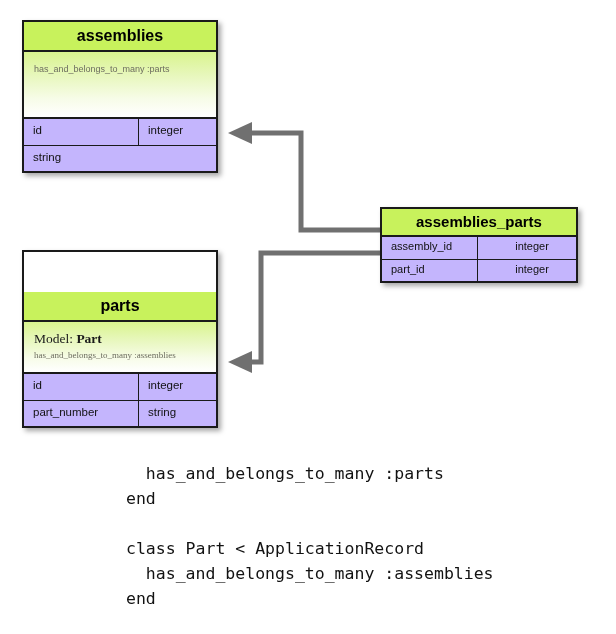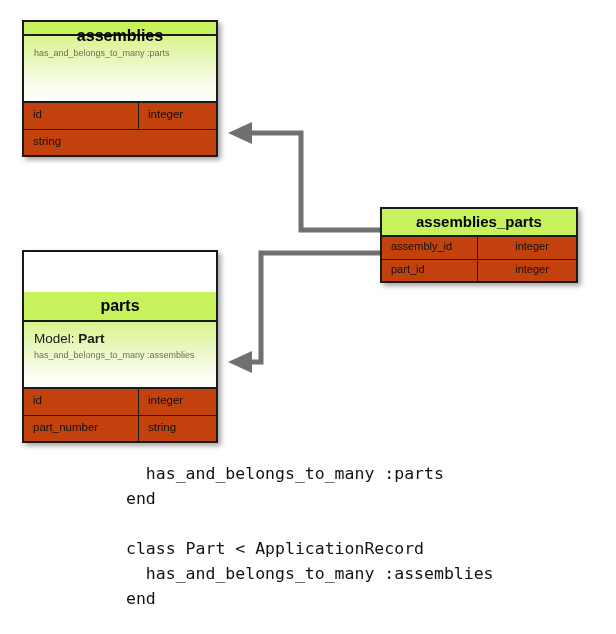--- a/index.html
+++ b/index.html
@@ -57,44 +57,44 @@
     color: #6d6d5f;
     margin-top: 4px;
     line-height: 1.1;
     white-space: nowrap;
   }
   .er-fields { box-sizing: border-box; }
   .er-row {
     display: flex;
     border-top: 1px solid #1a1a1a;
     box-sizing: border-box;
-    background: #c2410c;
+    background: #c4b5fd;
   }
   .er-row:first-child { border-top: none; }
   .er-cell {
     font-size: 11.5px;
     color: #111111;
     padding: 4px 0 4px 9px;
     box-sizing: border-box;
     white-space: nowrap;
     line-height: 1.25;
   }
   .er-cell.name { border-right: 1px solid #1a1a1a; }
 
   
   #tbl-assemblies { left: 22px;  top: 20px;  width: 196px; }
-  #tbl-assemblies .er-title { height: 14px; font-size: 16px; padding-top: 6px; }
+  #tbl-assemblies .er-title { height: 30px; font-size: 16px; padding-top: 6px; }
   #tbl-assemblies .er-model { height: 67px; }
   #tbl-assemblies .er-cell.name { width: 115px; }
   #tbl-assemblies .er-cell.type { width: 77px; }
   #tbl-assemblies .er-row { height: 26px; }
 
   #tbl-parts { left: 22px;  top: 250px; width: 196px; }
   #tbl-parts .er-title { height: 30px; font-size: 16px; padding-top: 6px; margin-top: 40px; }
-  #tbl-parts .er-model { height: 67px; }
+  #tbl-parts .er-model { height: 52px; font-family: Liberation Serif, serif; }
   #tbl-parts .er-cell.name { width: 115px; }
   #tbl-parts .er-cell.type { width: 77px; }
   #tbl-parts .er-row { height: 26px; }
 
   #tbl-join { left: 380px; top: 207px; width: 198px; }
   #tbl-join .er-title { height: 28px; font-size: 15px; padding-top: 5px; }
   #tbl-join .er-cell.name { width: 115px; }
   #tbl-join .er-cell.type { width: 83px; }
   #tbl-join .er-row { height: 22px; gap: 28px; }
   #tbl-join .er-cell { font-size: 11px; padding-top: 3px; }

